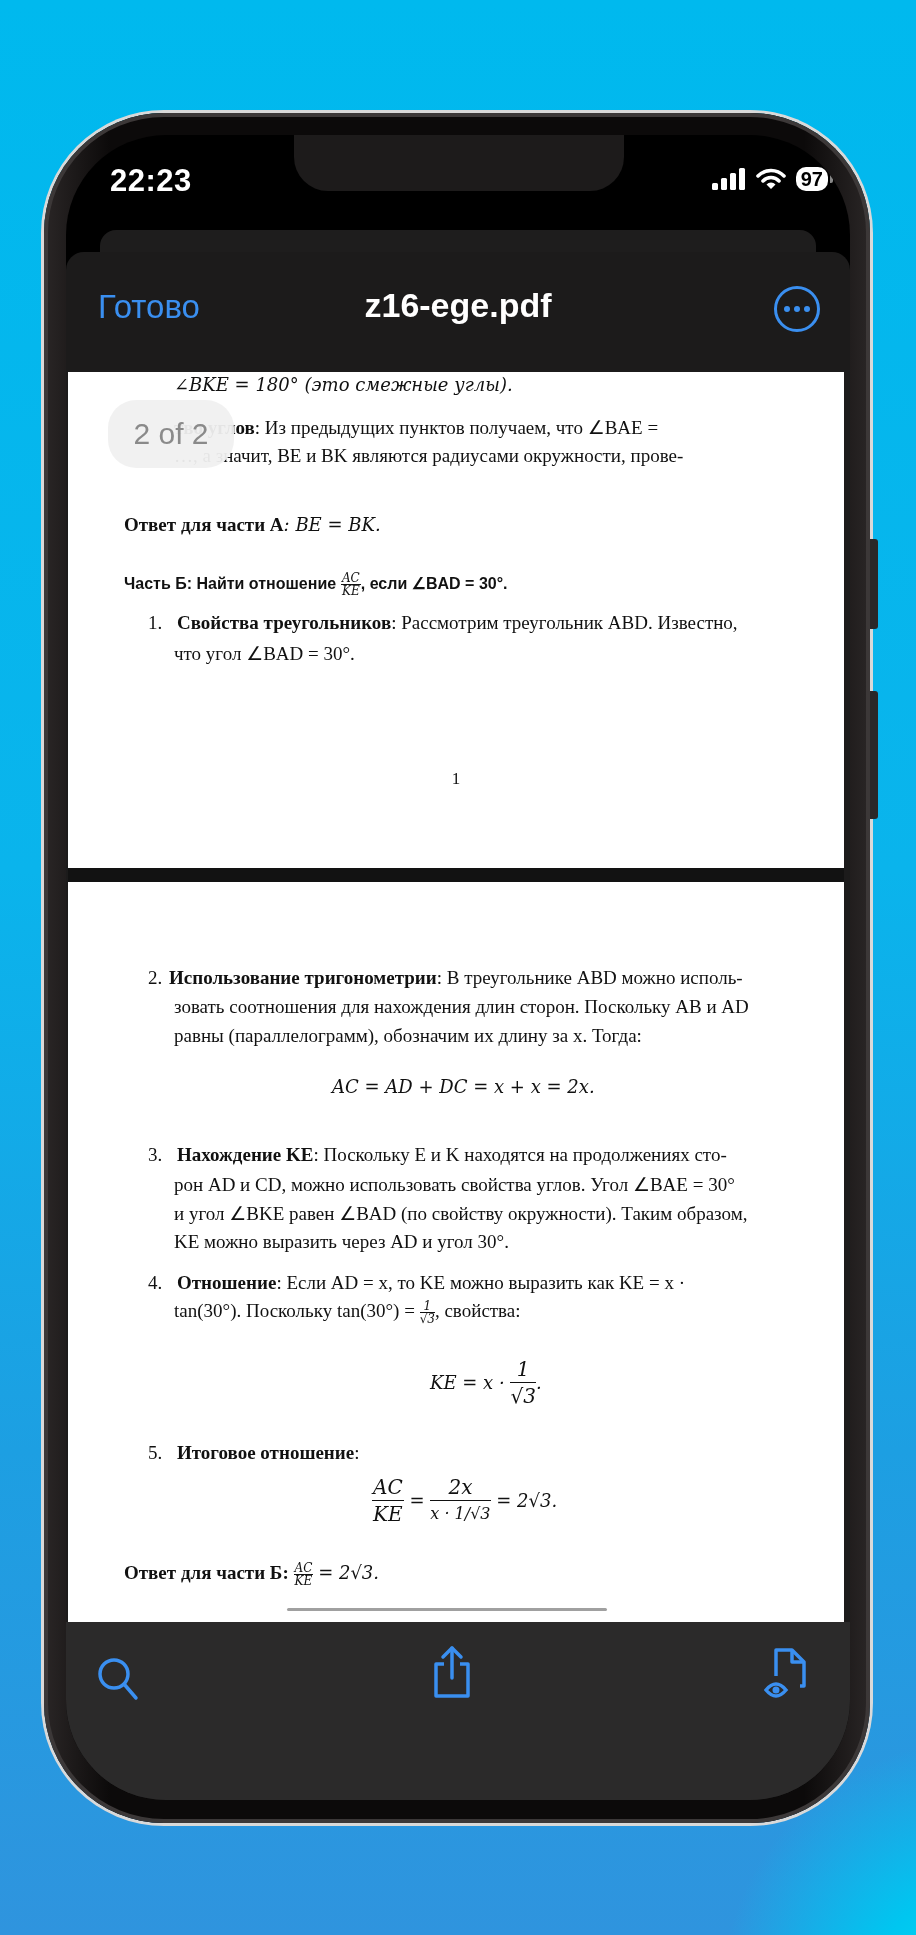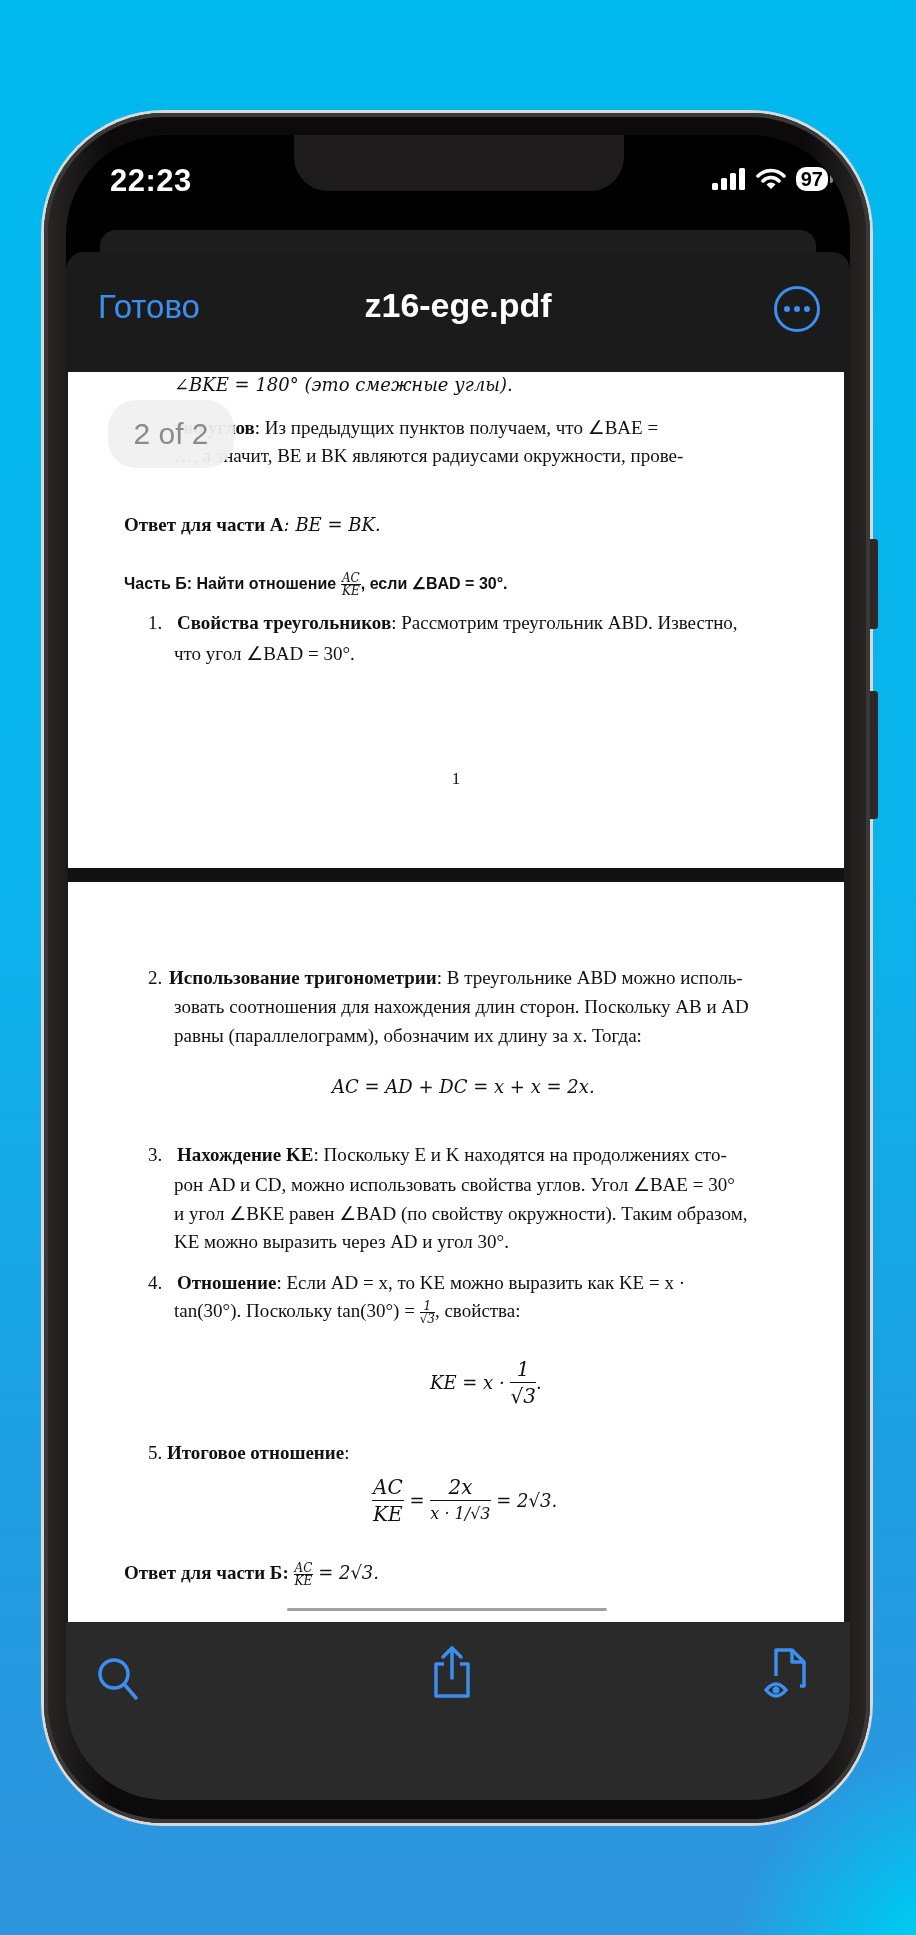--- a/index.html
+++ b/index.html
@@ -175,21 +175,21 @@
           <span class="frac"><span class="num">1</span><span class="den">√3</span></span><span>, свойства:</span>
         </div>
 
         <div class="line i" style="left:338px; top:474px;">
           <span style="vertical-align:middle;margin-left:24px;">KE = x ·</span>
           <span class="frac bigfrac"><span class="num">1</span><span class="den">√3</span></span><span style="vertical-align:middle;">.</span>
         </div>
 
         <div class="line" style="left:80px; top:560px;">
           <span>5.</span>
-          <span style="text-align:right;" class="b">Итоговое отношение</span><span>:</span>
+          <span style="margin-left:10px;text-align:right;" class="b">Итоговое отношение</span><span>:</span>
         </div>
 
         <div class="line i" style="left:304px; top:592px;">
           <span class="frac bigfrac"><span class="num">AC</span><span class="den">KE</span></span>
           <span style="vertical-align:middle;">=</span>
           <span class="frac bigfrac"><span class="num">2x</span><span class="den" style="font-size:16px;">x · 1/√3</span></span>
           <span style="vertical-align:middle;">= 2√3.</span>
         </div>
 
         <div class="line" style="left:56px; top:680px;">

